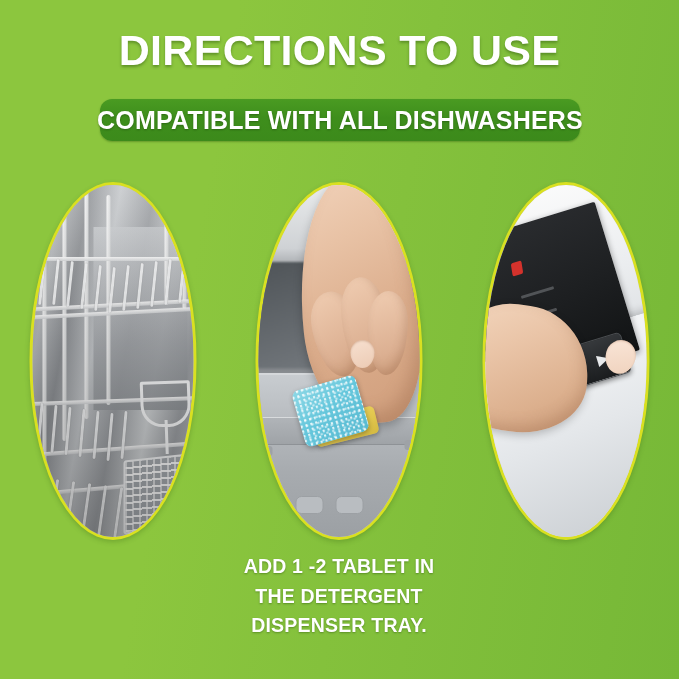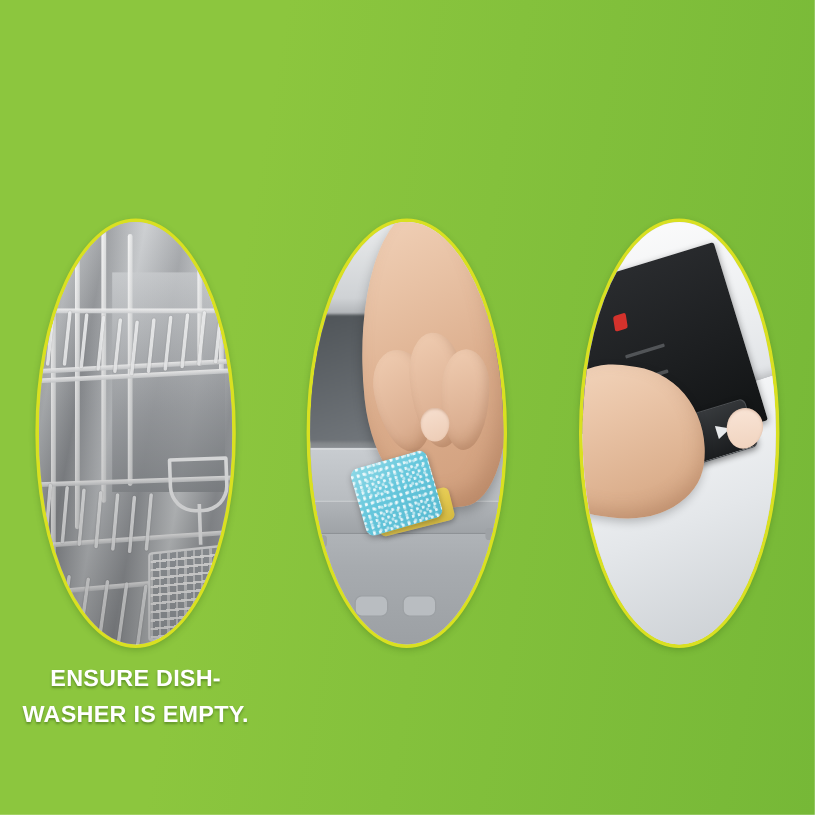--- a/index.html
+++ b/index.html
@@ -202,21 +202,25 @@
     color:#ffffff;font-size:19.5px;font-weight:bold;line-height:1.52;
     letter-spacing:.2px;
     text-shadow:0 1px 2px rgba(40,80,10,.45);
   }
 </style>
 </head>
 <body>
 
 <div class="stage">
 
-
+  <div class="title">DIRECTIONS TO USE</div>
+
+  <div class="banner">
+    <div class="banner-text">COMPATIBLE WITH ALL DISHWASHERS</div>
+  </div>
 
   <div class="steps">
 
     <div class="step s1">
       <div class="oval-wrap">
         <div class="oval">
           <div class="photo">
             <div class="dw-bg"></div>
             <div class="dw-cavity"></div>
 
@@ -261,22 +265,20 @@
             <div class="tine" style="left:68px;top:300px;height:54px;transform:rotate(8deg);"></div>
             <div class="tine" style="left:84px;top:302px;height:54px;transform:rotate(8deg);"></div>
 
             <div class="fan"></div>
             <div class="basket"></div>
             <div class="dw-shade"></div>
           </div>
         </div>
 
       </div>
-      <div class="caption" style="white-space:pre-line;">ENSURE DISH-
-WASHER IS EMPTY.</div>
     </div>
 
     <div class="step s2">
       <div class="oval-wrap">
         <div class="oval">
           <div class="photo">
             <div class="p2-bg"></div>
             <div class="p2-dark"></div>
 
             <div class="p2-tray">
@@ -294,20 +296,23 @@
             <div class="thumbnail-n" style="left:57%;top:44%;"></div>
 
             <div class="tablet">
               <div class="tablet-yellow"></div>
               <div class="tablet-blue"></div>
             </div>
           </div>
         </div>
 
       </div>
+      <div class="caption" style="white-space:pre-line;">ADD 1 -2 TABLET IN
+THE DETERGENT
+DISPENSER TRAY.</div>
     </div>
 
     <div class="step s3">
       <div class="oval-wrap">
         <div class="oval">
           <div class="photo">
             <div class="p3-bg"></div>
             <div class="p3-door"></div>
             <div class="p3-panel"></div>
             <div class="p3-red"></div>

